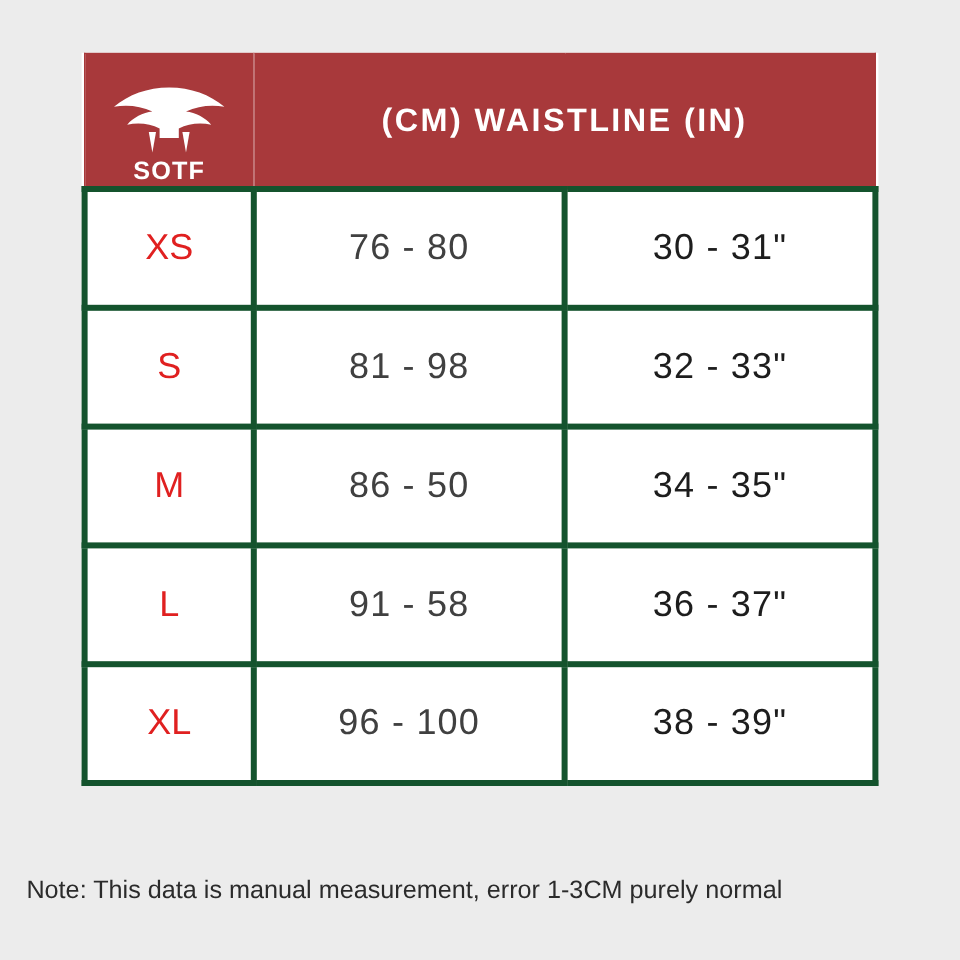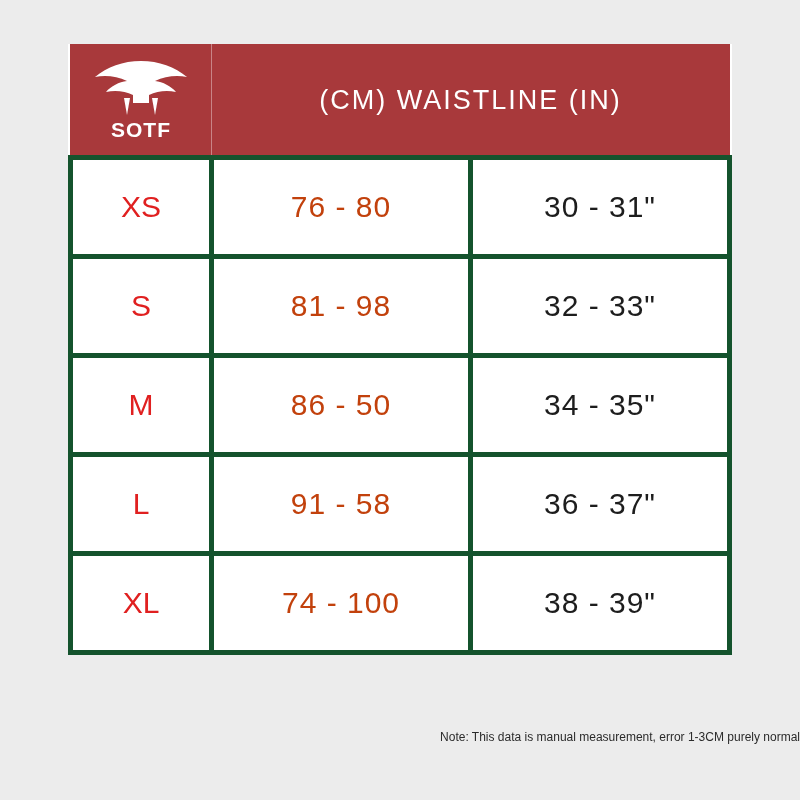--- a/index.html
+++ b/index.html
@@ -44,60 +44,61 @@
     border: 1px solid #a8393b;
     height: 110px;
   }
   tr.header-row td.logo-cell {
     width: 140px;
     border-right: 1px solid #c98486;
   }
   tr.header-row td.head-title {
     color: #ffffff;
     font-size: 27px;
-    font-weight: normal;
+    font-weight: bold;
     letter-spacing: 2px;
   }
   .logo {
     width: 140px;
     height: 110px;
     display: flex;
-    align-items: center;
+    align-items: flex-end;
     justify-content: center;
   }
   .logo svg { display: block; }
 
   td.size-cell {
     width: 140px;
     color: #e02020;
     font-size: 30px;
     height: 94px;
     font-weight: normal;
   }
   td.cm-cell {
     width: 262px;
-    color: #c2410c;
+    color: #404040;
     font-size: 30px;
     letter-spacing: 1px;
   }
   td.in-cell {
     width: 262px;
     color: #1d1d1d;
     font-size: 30px;
     letter-spacing: 1px;
   }
   .note {
     position: absolute;
     left: 0;
     right: 0;
     top: 730px;
-    text-align: right;
-    font-size: 12px;
+    text-align: left;
+    font-size: 21px;
     color: #2b2b2b;
     font-family: "Liberation Sans", sans-serif;
+    padding-left: 22px;
   }
 </style>
 </head>
 <body>
 
 <div class="page">
 
   <div class="table-wrap">
     <table class="size-table">
       <tbody>
@@ -134,21 +135,21 @@
           <td class="cm-cell">86 - 50</td>
           <td class="in-cell">34 - 35"</td>
         </tr>
         <tr>
           <td class="size-cell">L</td>
           <td class="cm-cell">91 - 58</td>
           <td class="in-cell">36 - 37"</td>
         </tr>
         <tr>
           <td class="size-cell">XL</td>
-          <td class="cm-cell">74 - 100</td>
+          <td class="cm-cell">96 - 100</td>
           <td class="in-cell">38 - 39"</td>
         </tr>
       </tbody>
     </table>
   </div>
 
   <div class="note">Note: This data is manual measurement, error 1-3CM purely normal</div>
 
 </div>
 

